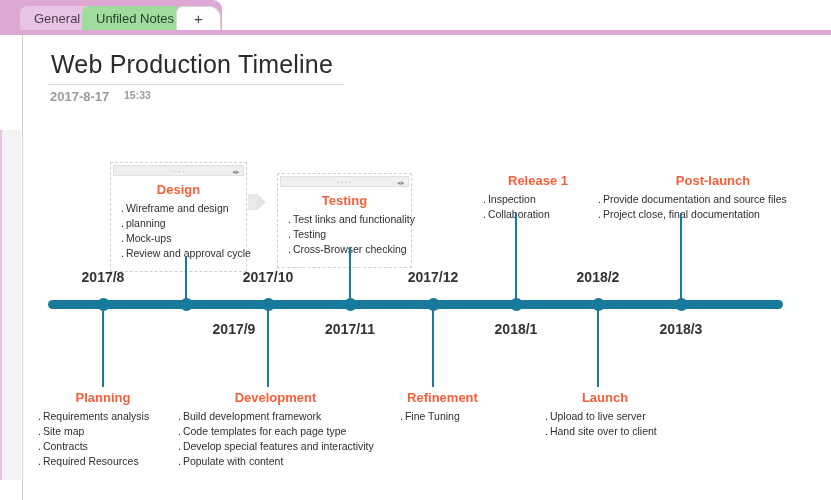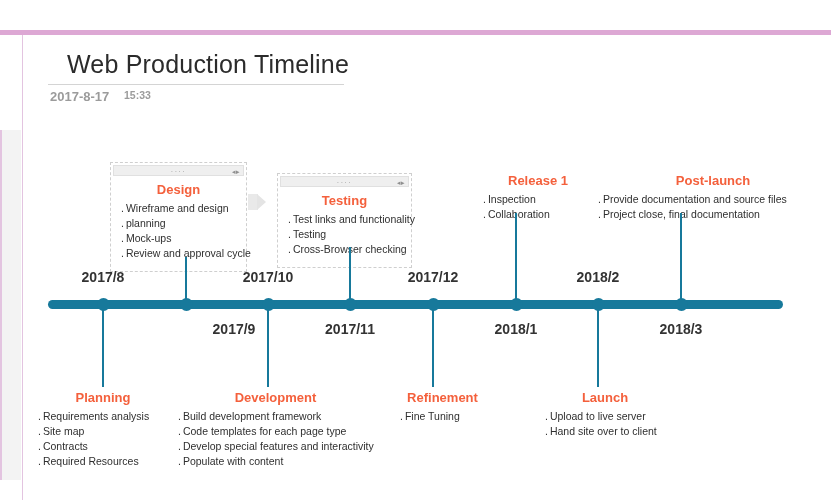--- a/index.html
+++ b/index.html
@@ -97,21 +97,20 @@
   }
 
   
   #page-title {
     position: absolute;
     left: 51px; top: 15px;
     font-size: 25px;
     font-weight: 400;
     color: #2b2b2b;
     letter-spacing: 0.2px;
-    margin-left: 16px;
   }
   .title-rule {
     position: absolute;
     left: 48px; top: 49px;
     width: 296px; height: 1px;
     background: #d4d4d4;
   }
   #page-date {
     position: absolute;
     left: 50px; top: 54px;
@@ -238,20 +237,35 @@
     left: 248px; top: 159px;
     width: 10px; height: 16px;
     background: #e9e9e9;
   }
 </style>
 </head>
 <body>
 
 <div id="app">
 
+  <div id="tabbar">
+    <div class="tab-strip-bg"></div>
+
+    <div class="tab tab-general">
+      <span>General</span>
+    </div>
+
+    <div class="tab tab-unfiled">
+      <span>Unfiled Notes</span>
+    </div>
+
+    <div class="tab tab-add">
+      <span>+</span>
+    </div>
+  </div>
   <div class="tabbar-rule"></div>
 
   <div id="canvas">
 
     <div class="left-edge-line"></div>
     <div class="left-scroll-strip"></div>
 
     <div id="page-title">Web Production Timeline</div>
     <div class="title-rule"></div>
     <div id="page-date">2017-8-17</div>

